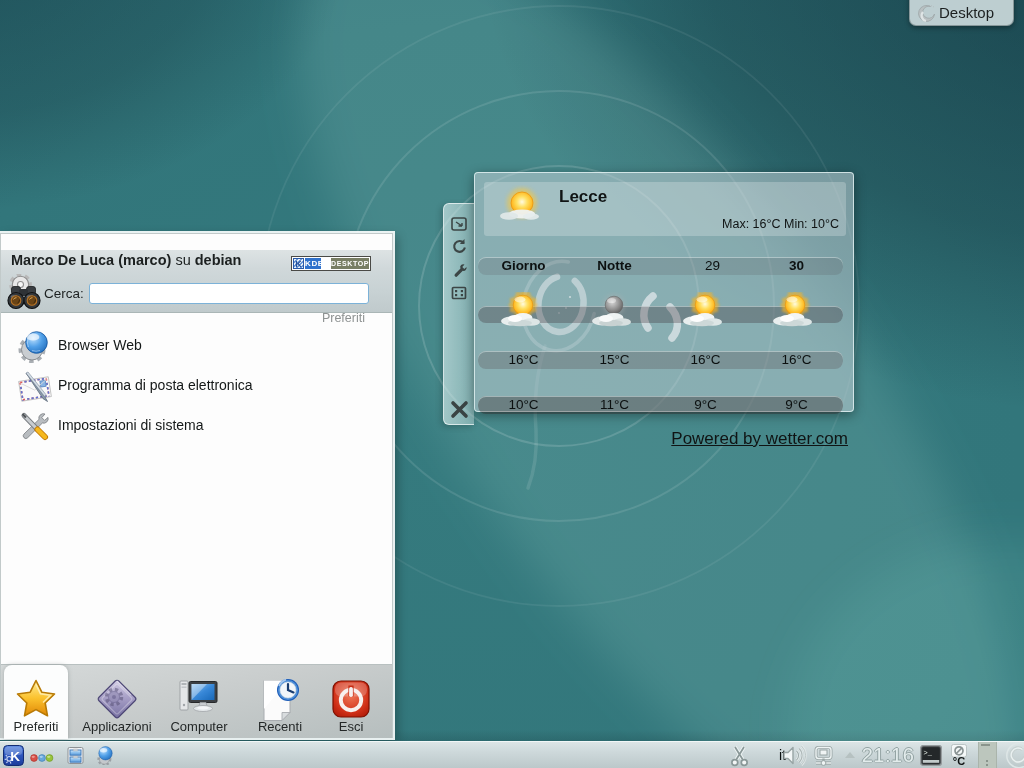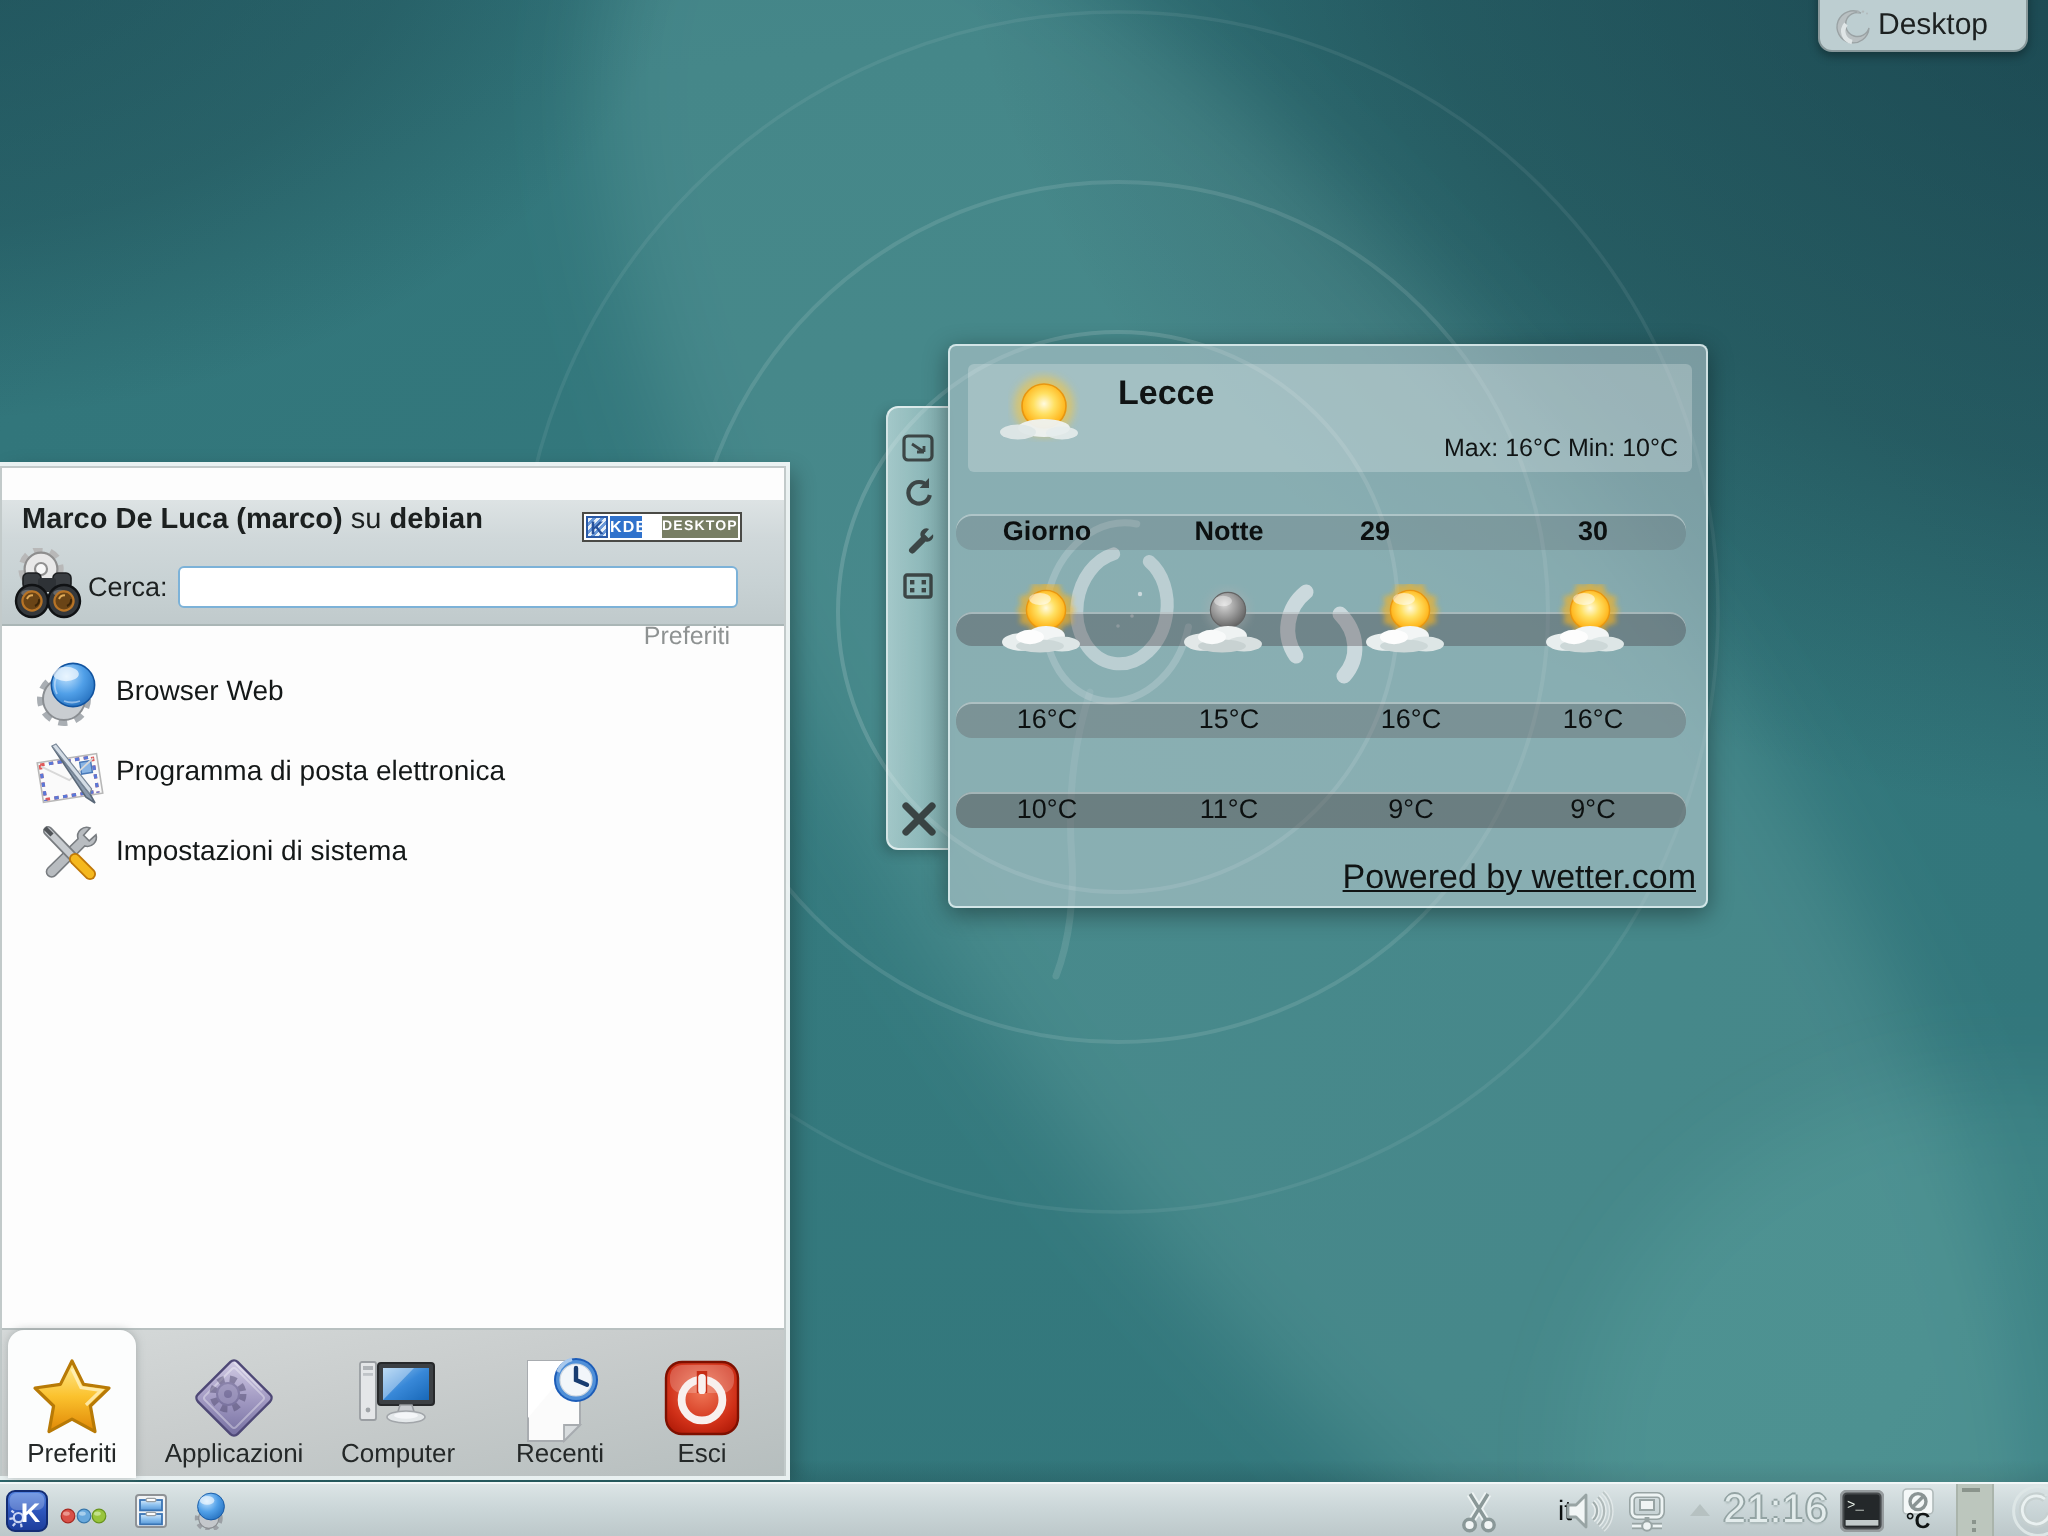--- a/index.html
+++ b/index.html
@@ -22,21 +22,21 @@
 #fview .txt { position:absolute; left:29px; top:13px; font-size:15px; color:#1c2020; }
 
 
 #wtb { position:absolute; left:443px; top:203px; width:31px; height:222px;
   background:linear-gradient(to right, rgba(225,242,242,0.6), rgba(188,214,214,0.48));
   border:1px solid rgba(248,253,253,0.7); border-right:none;
   border-radius:6px 0 0 6px; box-shadow:-2px 2px 6px rgba(0,0,0,0.2); }
 #wtb svg { position:absolute; left:7px; }
 
 
-#weather { position:absolute; left:474px; top:172px; width:380px; height:282px;
+#weather { position:absolute; left:474px; top:172px; width:380px; height:240px;
   background:rgba(192,205,211,0.55); border:1px solid rgba(235,248,248,0.75);
   border-radius:4px; box-shadow:0 3px 12px rgba(0,0,0,0.4); }
 #weather .hdr { position:absolute; left:9px; top:9px; width:362px; height:54px;
   background:rgba(255,255,255,0.23); border-radius:3px; }
 #weather .city { position:absolute; left:84px; top:14px; font-size:17px; font-weight:bold; color:#101414; }
 #weather .mm { position:absolute; right:14px; top:44px; font-size:12.5px; color:#101414; }
 .wrow { position:absolute; left:3px; width:365px; height:18px;
   background:rgba(55,35,45,0.12); border-radius:8px;
   box-shadow:inset 0 1px 0 rgba(235,248,248,0.45); }
 .wcell { position:absolute; top:0; width:91px; text-align:center; font-size:13.5px; color:#0c1010; line-height:18px; }
@@ -153,21 +153,21 @@
     <circle cx="27" cy="20" r="11" fill="url(#sung)" stroke="#e89610" stroke-width="0.8"></circle>
     <ellipse cx="27" cy="31" rx="13" ry="4.5" fill="#eef2f2" opacity="0.95"></ellipse>
     <ellipse cx="14" cy="33" rx="9" ry="3.8" fill="#dfe7e7" opacity="0.95"></ellipse>
     <ellipse cx="36" cy="33.5" rx="8" ry="3.2" fill="#e6ecec" opacity="0.9"></ellipse>
   </svg>
   <div class="city">Lecce</div>
   <div class="mm">Max: 16°C Min: 10°C</div>
   <div class="wrow" style="top:84px">
     <div class="wcell" style="left:0; font-weight:bold">Giorno</div>
     <div class="wcell" style="left:91px; font-weight:bold">Notte</div>
-    <div class="wcell" style="left:164px; font-weight:bold">29</div>
+    <div class="wcell" style="left:189px; font-weight:normal">29</div>
     <div class="wcell" style="left:273px; font-weight:bold">30</div>
   </div>
   <div class="wrow" style="top:133px; height:17px; background:rgba(45,30,35,0.28)"></div>
   <svg style="position:absolute;left:25px;top:119px" width="44" height="40" viewBox="0 0 44 40">
       <use href="#suncloud"></use>
     </svg>
   <svg style="position:absolute;left:116px;top:119px" width="44" height="40" viewBox="0 0 44 40">
       <use href="#mooncloud"></use>
     </svg>
   <svg style="position:absolute;left:207px;top:119px" width="44" height="40" viewBox="0 0 44 40">

